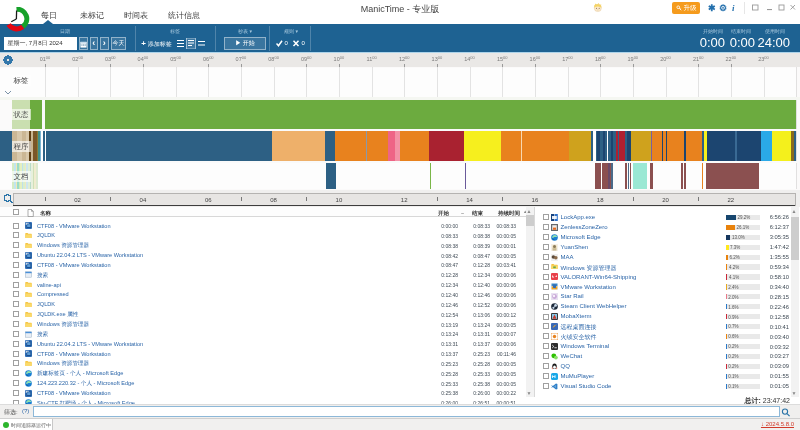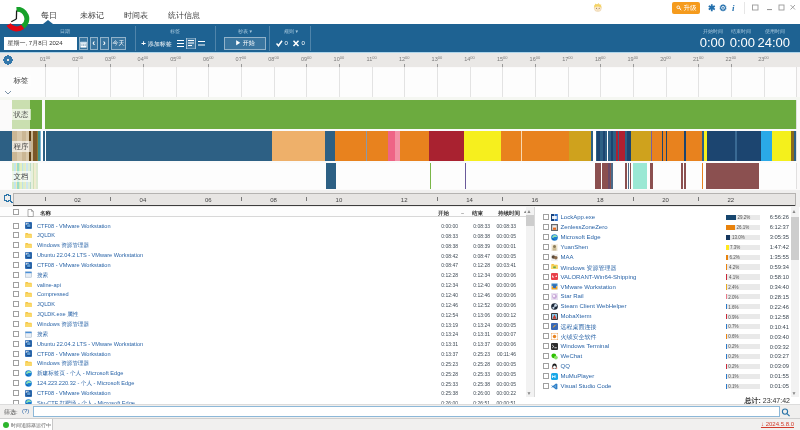--- a/index.html
+++ b/index.html
@@ -48,20 +48,21 @@
 
 #filterrow { position:absolute; left:0; top:404px; width:800px; height:13.5px; background:#f0efee; border-top:1px solid #dcdcdc; }
 #filterinput { position:absolute; left:33px; top:406px; width:747px; height:10.5px; background:#fff; border:1px solid #8db8d8; }
 #statusbar { position:absolute; left:0; top:417.5px; width:800px; height:12.5px; background:#f1f0ef; border-top:1px solid #d0d0d0; }
 #statuschip { position:absolute; left:0; top:0; width:53px; height:12.5px; background:#fff; border-right:1px solid #c8c8c8; }
 </style></head>
 <body>
 <div id="app">
 
 <div id="titlebar">
+  <div id="wtitle">ManicTime - 专业版</div>
   <span class="tab" style="left:41px">每日</span>
   <span class="tab" style="left:80px">未标记</span>
   <span class="tab" style="left:124px">时间表</span>
   <span class="tab" style="left:168px">统计信息</span>
 
   <svg class="abs" style="left:590px;top:0px" width="15" height="14" viewBox="0 0 24 17">
     <path d="M9 3 L12 6 L7 6.5Z M14 2 L15.5 5.5 L11.5 5Z M18 4 L17.5 7.5 L14.5 6Z" fill="#f5d464"></path>
     <circle cx="12.5" cy="10" r="5.8" fill="#fbe9ca" stroke="#d8b888" stroke-width="0.5"></circle>
     <path d="M6.7 9.5 Q6.2 3.8 12 4.2 Q18 3.8 18.3 9.5 Q14.5 7.6 12.5 7.6 Q9 7.6 6.7 9.5Z" fill="#f5d464"></path>
     <circle cx="10.3" cy="10.6" r="0.8" fill="#7a5a3a"></circle>

